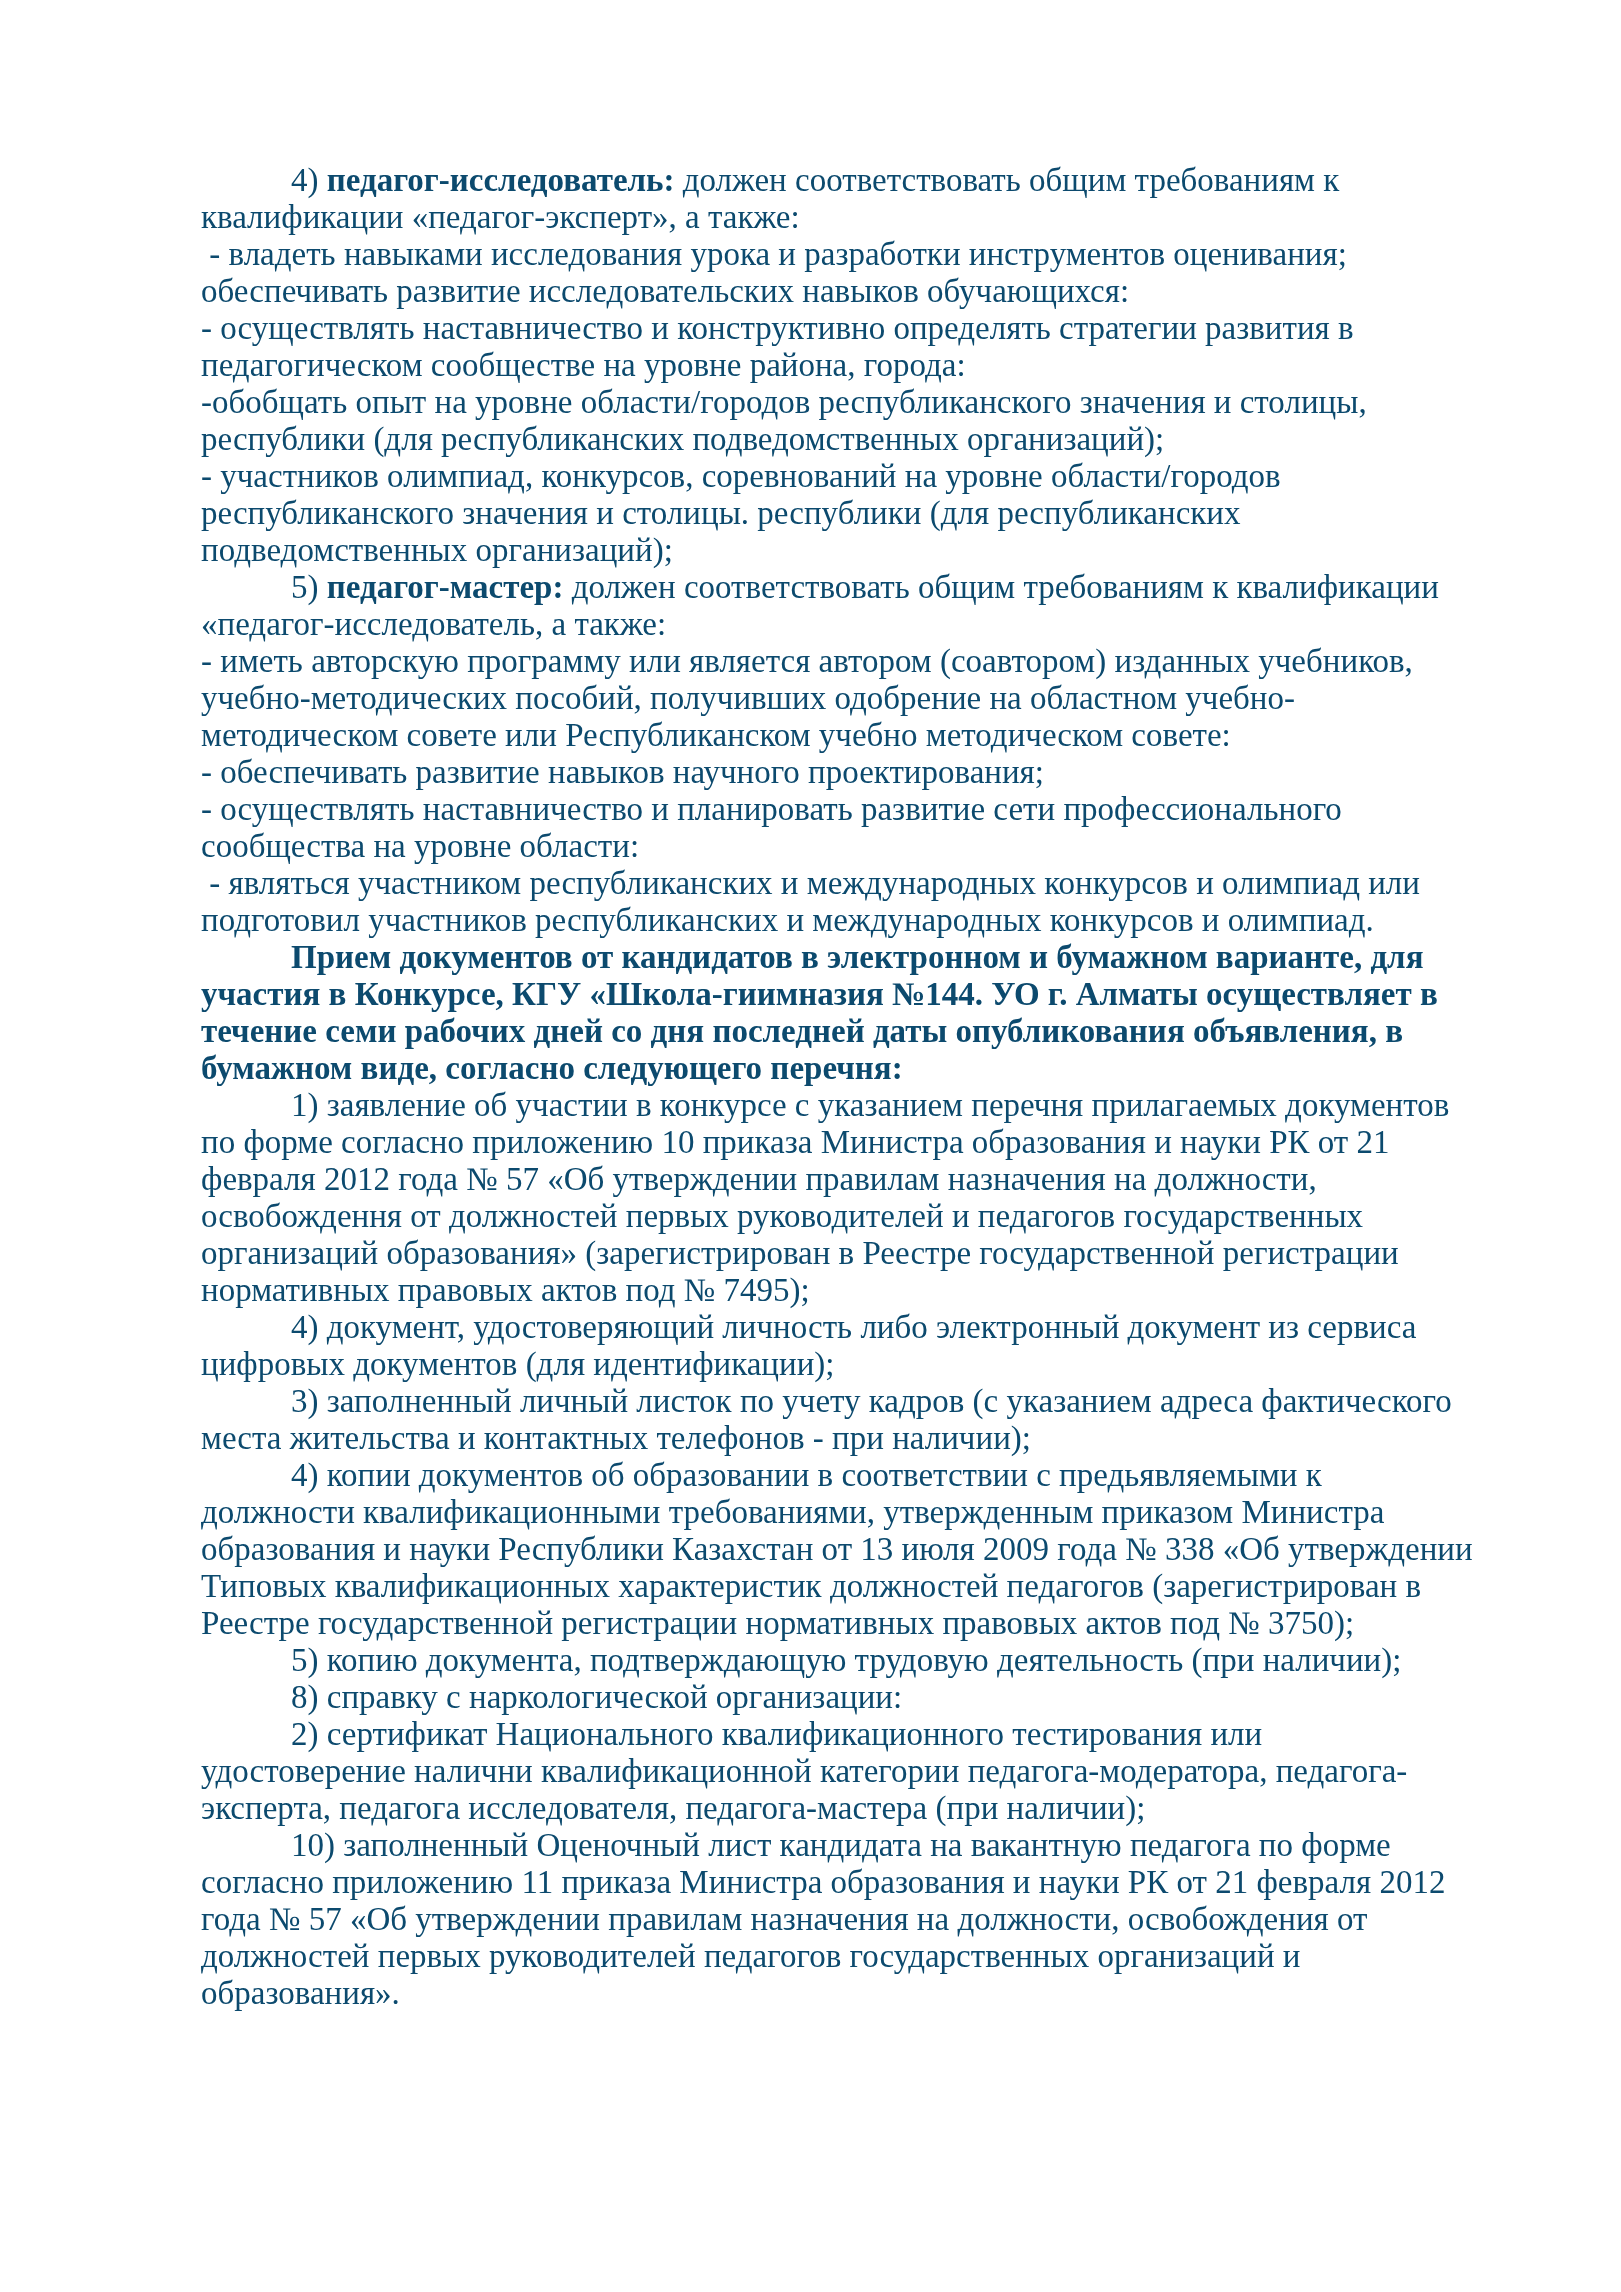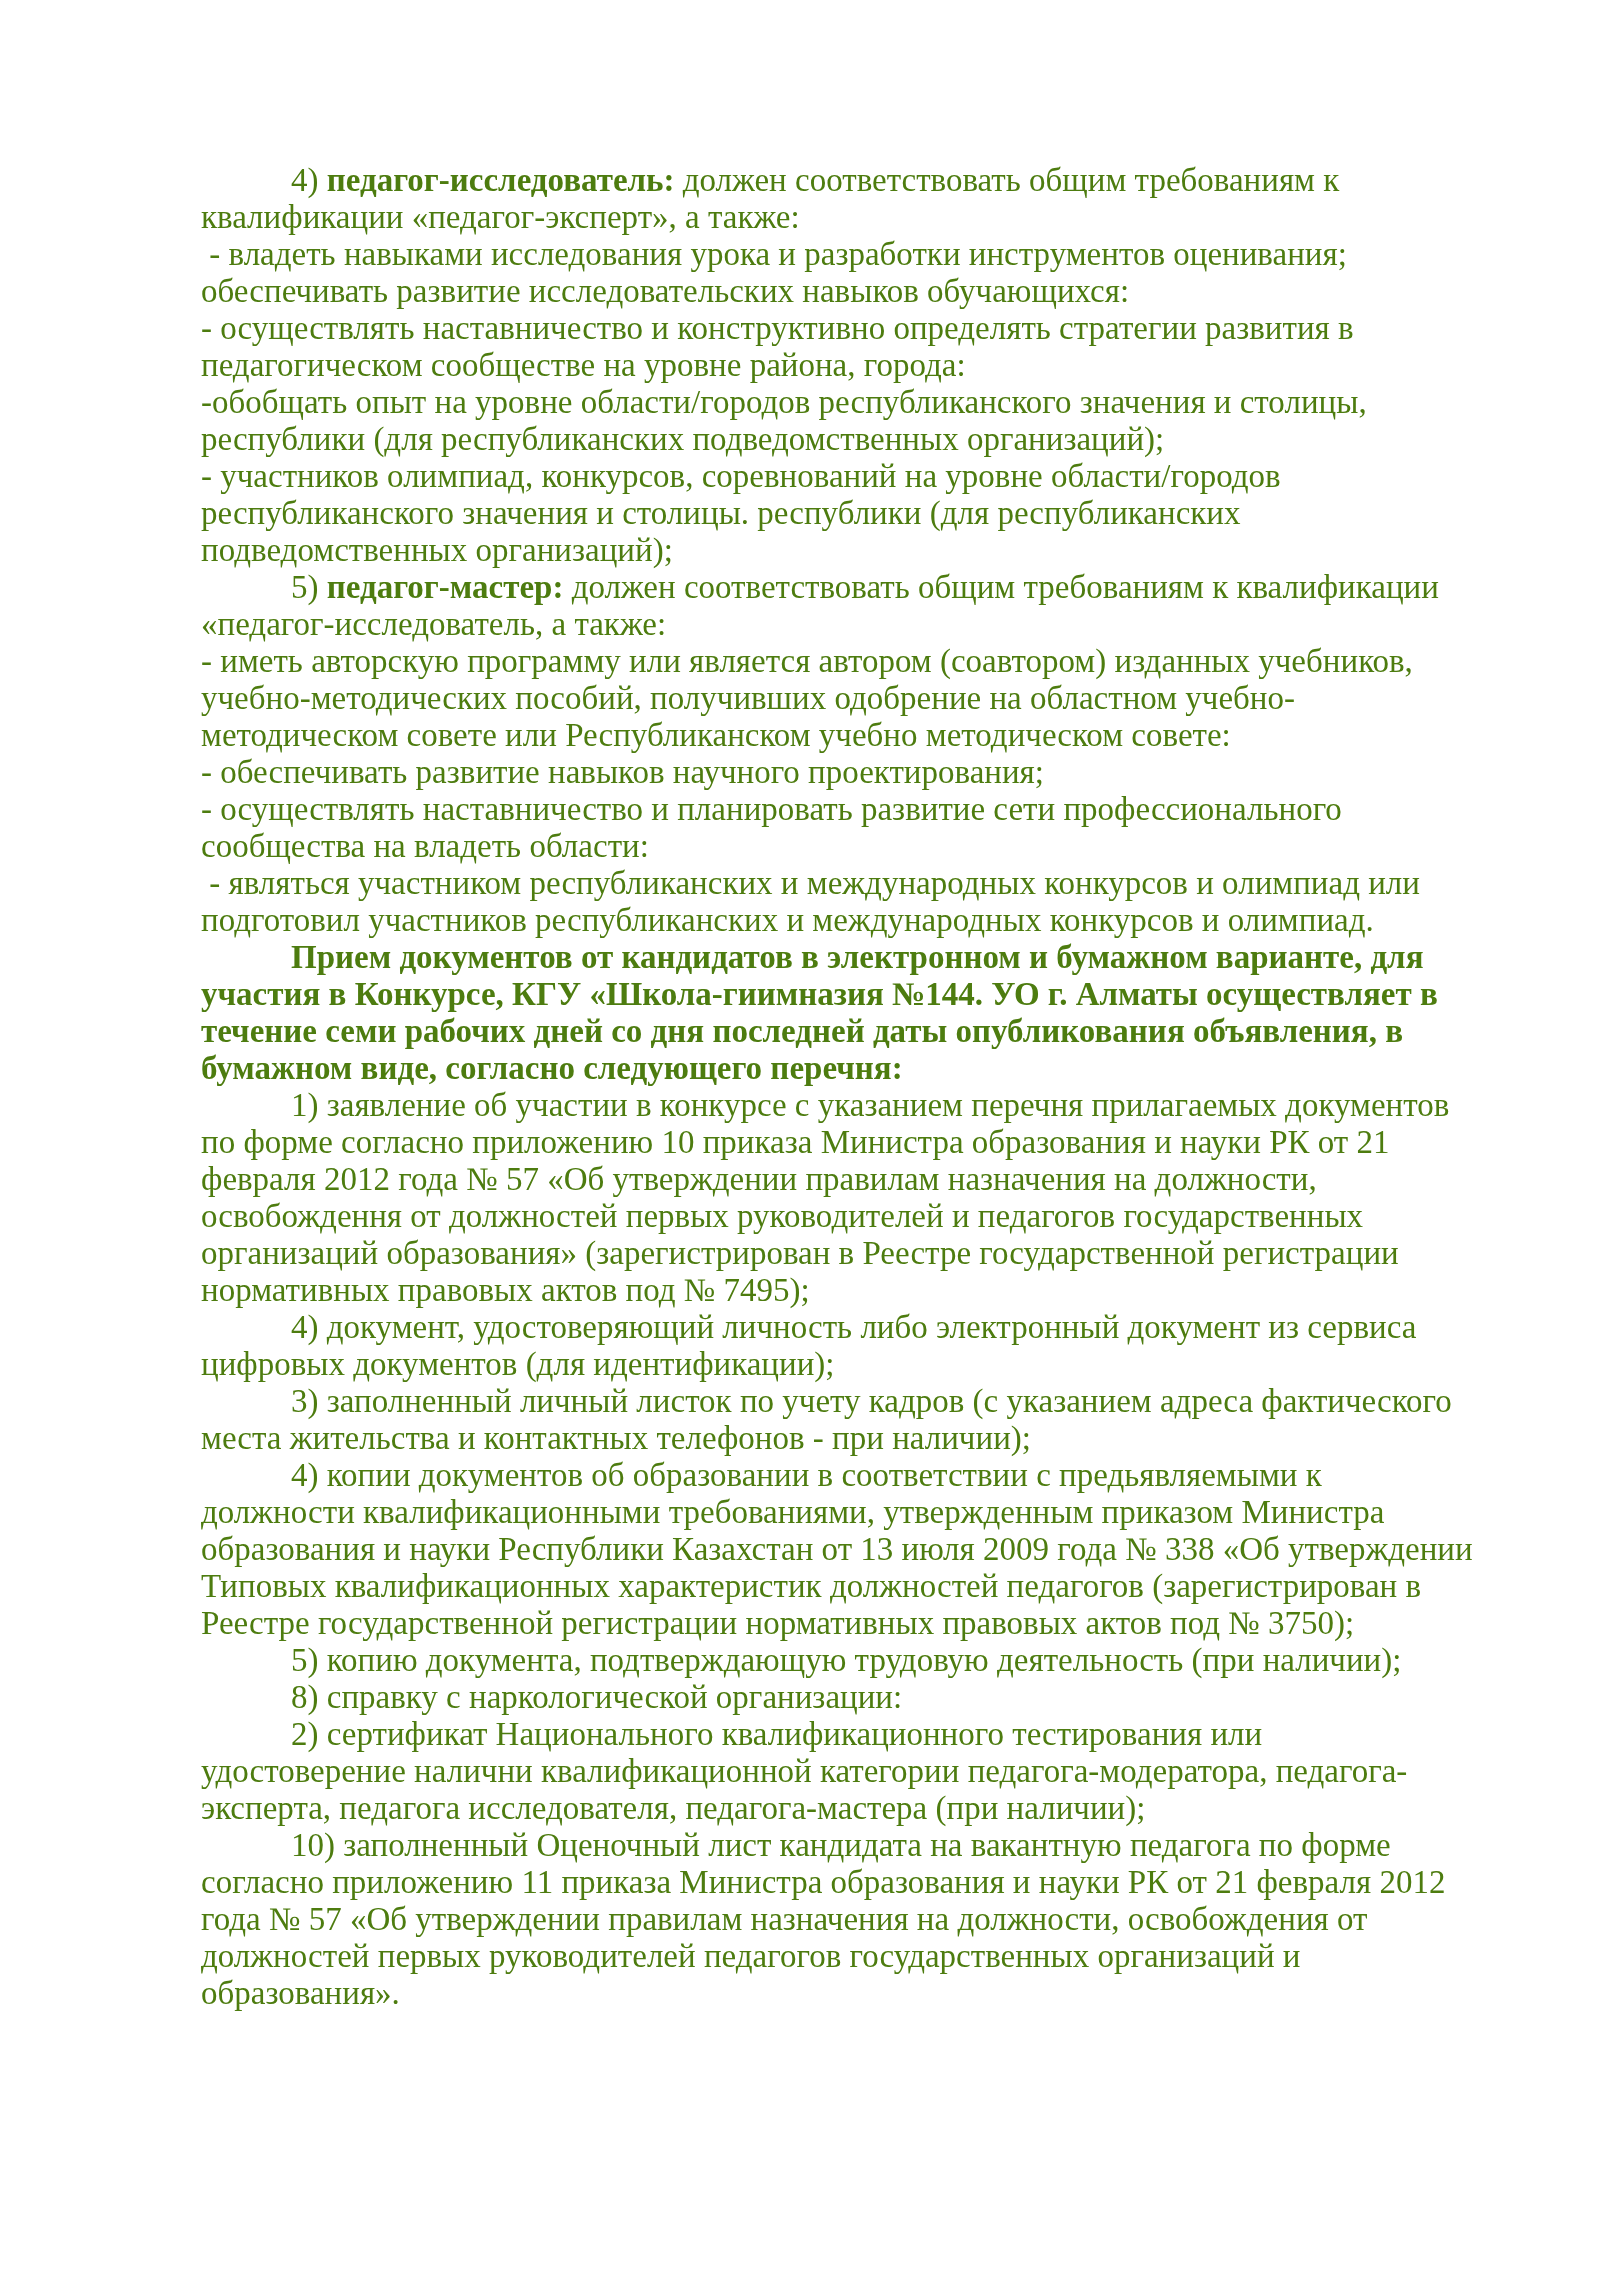--- a/index.html
+++ b/index.html
@@ -33,40 +33,40 @@
   p.para.indent {
     text-indent: 90px;
   }
   .run { font-weight: normal; }
   .run.bold { font-weight: bold; }
 </style>
 </head>
 <body>
 
 <div class="page">
-  <div class="doc-body" style="color: #4d7c0f;">
+  <div class="doc-body" style="color: #0c4a6e;">
       <p class="para indent"><span class="run">4) </span><span class="run bold">педагог-исследователь:</span><span class="run"> должен соответствовать общим требованиям к
 квалификации «педагог-эксперт», а также:</span></p>
       <p class="para"><span class="run"> - владеть навыками исследования урока и разработки инструментов оценивания;
 обеспечивать развитие исследовательских навыков обучающихся:</span></p>
       <p class="para"><span class="run">- осуществлять наставничество и конструктивно определять стратегии развития в
 педагогическом сообществе на уровне района, города:</span></p>
       <p class="para"><span class="run">-обобщать опыт на уровне области/городов республиканского значения и столицы,
 республики (для республиканских подведомственных организаций);</span></p>
       <p class="para"><span class="run">- участников олимпиад, конкурсов, соревнований на уровне области/городов
 республиканского значения и столицы. республики (для республиканских
 подведомственных организаций);</span></p>
       <p class="para indent"><span class="run">5) </span><span class="run bold">педагог-мастер:</span><span class="run"> должен соответствовать общим требованиям к квалификации
 «педагог-исследователь, а также:</span></p>
       <p class="para"><span class="run">- иметь авторскую программу или является автором (соавтором) изданных учебников,
 учебно-методических пособий, получивших одобрение на областном учебно-
 методическом совете или Республиканском учебно методическом совете:</span></p>
       <p class="para"><span class="run">- обеспечивать развитие навыков научного проектирования;</span></p>
       <p class="para"><span class="run">- осуществлять наставничество и планировать развитие сети профессионального
-сообщества на владеть области:</span></p>
+сообщества на уровне области:</span></p>
       <p class="para"><span class="run"> - являться участником республиканских и международных конкурсов и олимпиад или
 подготовил участников республиканских и международных конкурсов и олимпиад.</span></p>
       <p class="para indent"><span class="run bold">Прием документов от кандидатов в электронном и бумажном варианте, для
 участия в Конкурсе, КГУ «Школа-гиимназия №144. УО г. Алматы осуществляет в
 течение семи рабочих дней со дня последней даты опубликования объявления, в
 бумажном виде, согласно следующего перечня:</span></p>
       <p class="para indent"><span class="run">1) заявление об участии в конкурсе с указанием перечня прилагаемых документов
 по форме согласно приложению 10 приказа Министра образования и науки РК от 21
 февраля 2012 года № 57 «Об утверждении правилам назначения на должности,
 освобождення от должностей первых руководителей и педагогов государственных

